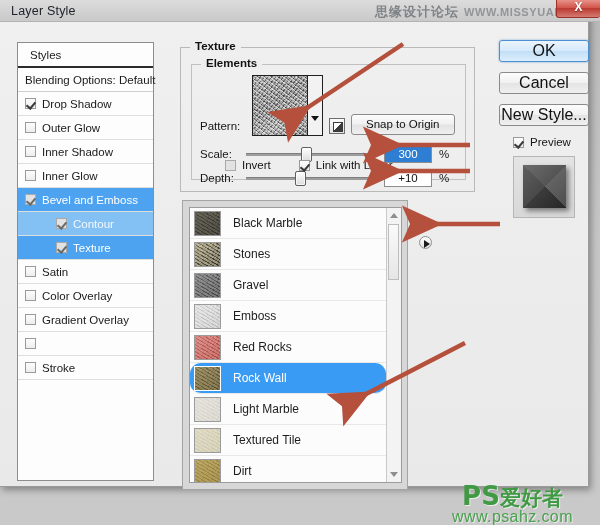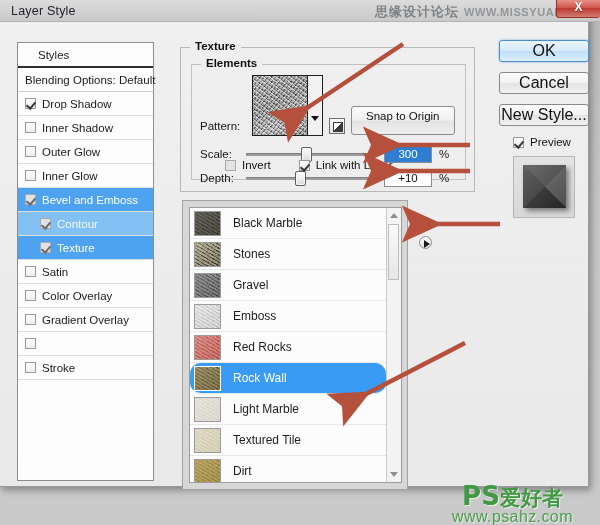--- a/index.html
+++ b/index.html
@@ -107,21 +107,21 @@
     width: 137px;
     height: 439px;
     background: #fdfdfd;
     border: 1px solid #8d8d8d;
     box-shadow: inset 1px 1px 0 #fff;
     box-sizing: border-box;
   }
   .styles-head {
     height: 25px;
     line-height: 25px;
-    padding-left: 20px;
+    padding-left: 12px;
     border-bottom: 2px solid #2b2b2b;
     background: #fdfdfd;
     font-size: 11.5px;
     box-sizing: border-box;
   }
   .style-row {
     height: 24px;
     line-height: 24px;
     padding-left: 7px;
     border-bottom: 1px solid #dededc;
@@ -137,21 +137,21 @@
     border-bottom: 1px solid #cfcfcd;
   }
   .style-row.sel {
     background: #4ea3f0;
     color: #fff;
   }
   .style-row.sel-light {
     background: #83c1f5;
     color: #f2f8fd;
   }
-  .style-row.indent { padding-left: 22px; }
+  .style-row.indent { padding-left: 38px; }
 
   .cb {
     width: 11px; height: 11px;
     border: 1px solid #9a9a9a;
     background: linear-gradient(180deg,#fdfdfd,#eeeeee);
     display: inline-block;
     margin-right: 6px;
     position: relative;
     flex: 0 0 auto;
     box-sizing: border-box;
@@ -257,21 +257,21 @@
   }
   .mini-btn::after {
     content: "";
     position: absolute;
     left: 3px; top: 3px;
     width: 8px; height: 8px;
     border: 1px solid #3b3b3b;
     background: linear-gradient(135deg,#fff 45%,#3b3b3b 46%);
   }
   .snap-btn {
-    height: 29px;
+    height: 21px;
     padding: 0 14px;
     line-height: 19px;
     border: 1px solid #8b8b8b;
     border-radius: 3px;
     background: linear-gradient(180deg,#fcfcfc 0%, #f0f0f0 48%, #e3e3e3 52%, #efefef 100%);
     font-size: 11.5px;
     color: #111;
     margin-bottom: 1px;
     box-sizing: border-box;
     white-space: nowrap;
@@ -537,25 +537,25 @@
       <div class="style-row blending">
         <span>Blending Options: Default</span>
       </div>
       <div id="styles-list">
           <div class="style-row">
             <span class="cb checked"></span>
             <span>Drop Shadow</span>
           </div>
           <div class="style-row">
             <span class="cb"></span>
+            <span>Outer Glow</span>
+          </div>
+          <div class="style-row">
+            <span class="cb"></span>
             <span>Inner Shadow</span>
-          </div>
-          <div class="style-row">
-            <span class="cb"></span>
-            <span>Outer Glow</span>
           </div>
           <div class="style-row">
             <span class="cb"></span>
             <span>Inner Glow</span>
           </div>
           <div class="style-row sel">
             <span class="cb checked dim"></span>
             <span>Bevel and Emboss</span>
           </div>
           <div class="style-row sel-light indent">

